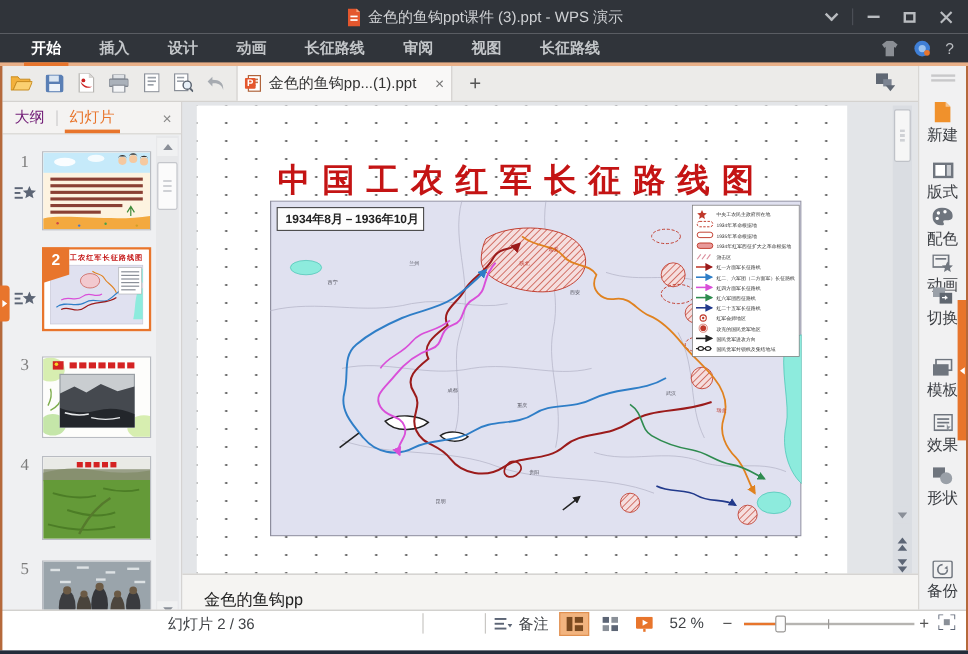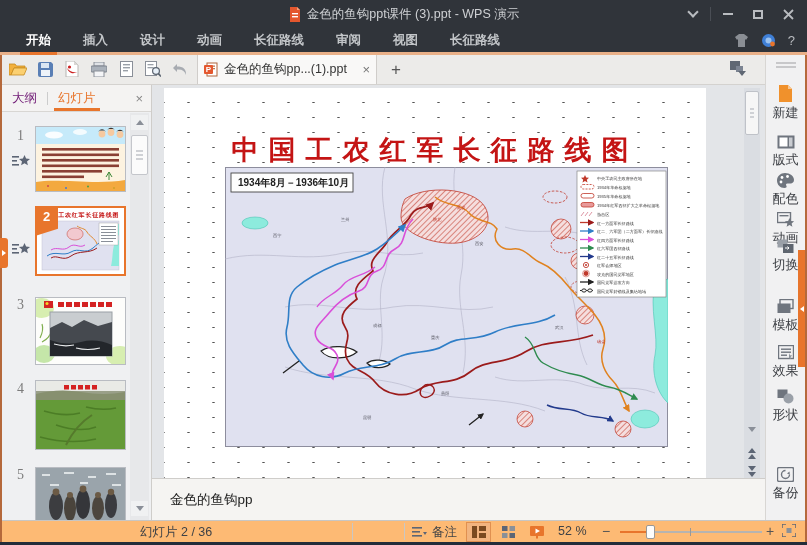--- a/index.html
+++ b/index.html
@@ -82,21 +82,21 @@
   .notes-text { position:absolute; left:18px; top:12px; font-size:13.5px; color:#222; }
 
   
   .sidebar { position:absolute; right:2px; top:55px; width:40px; bottom:25px; background:#f1f1f2; border-left:1px solid #d8d6d3; }
   .sb-handle { position:absolute; top:7px; left:10px; width:20px; height:6px; border-top:2px solid #c8c8ca; border-bottom:2px solid #c8c8ca; }
   .sb-item { position:absolute; left:0; width:100%; display:flex; flex-direction:column; align-items:center; gap:2px; color:#3c3f44; font-size:13px; }
   .collapse-handle { position:absolute; right:2px; top:250px; width:7px; height:117px; background:#e8752c; z-index:33; display:flex; align-items:center; justify-content:center; }
   .collapse-handle .tri { width:0;height:0;border-top:3px solid transparent;border-bottom:3px solid transparent;border-right:4px solid #fff; }
 
   
-  .statusbar { position:absolute; left:0; right:0; bottom:3px; height:22px; background:#fdba74; border-top:1px solid #c8c6c3; font-size:12.5px; color:#3f4246; }
+  .statusbar { position:absolute; left:0; right:0; bottom:3px; height:34px; background:#ffffff; border-top:1px solid #c8c6c3; font-size:12.5px; color:#3f4246; }
   .sb-counter { position:absolute; left:140px; top:3px; }
   .sb-div { position:absolute; top:2px; width:1px; height:17px; background:#c9c7c4; }
   .notes-toggle { position:absolute; left:412px; top:3px; display:flex; align-items:center; gap:5px; }
   .view-btn { position:absolute; top:1px; width:25px; height:20px; display:flex; align-items:center; justify-content:center; }
   .view-btn.active { background:#f2b47f; border:1px solid #e09050; }
   .zoom-val { position:absolute; left:558px; top:3px; }
   .zoom-minus { position:absolute; left:602px; top:2px; color:#555; font-size:14px; }
   .zoom-slider { position:absolute; left:620px; top:10px; width:142px; height:2px; background:#b6b4b1; }
   .zoom-fill { position:absolute; left:0; top:0; height:2px; width:30px; background:#e8752c; }
   .zoom-tick { position:absolute; left:70px; top:-3px; width:1px; height:8px; background:#9a9896; }

